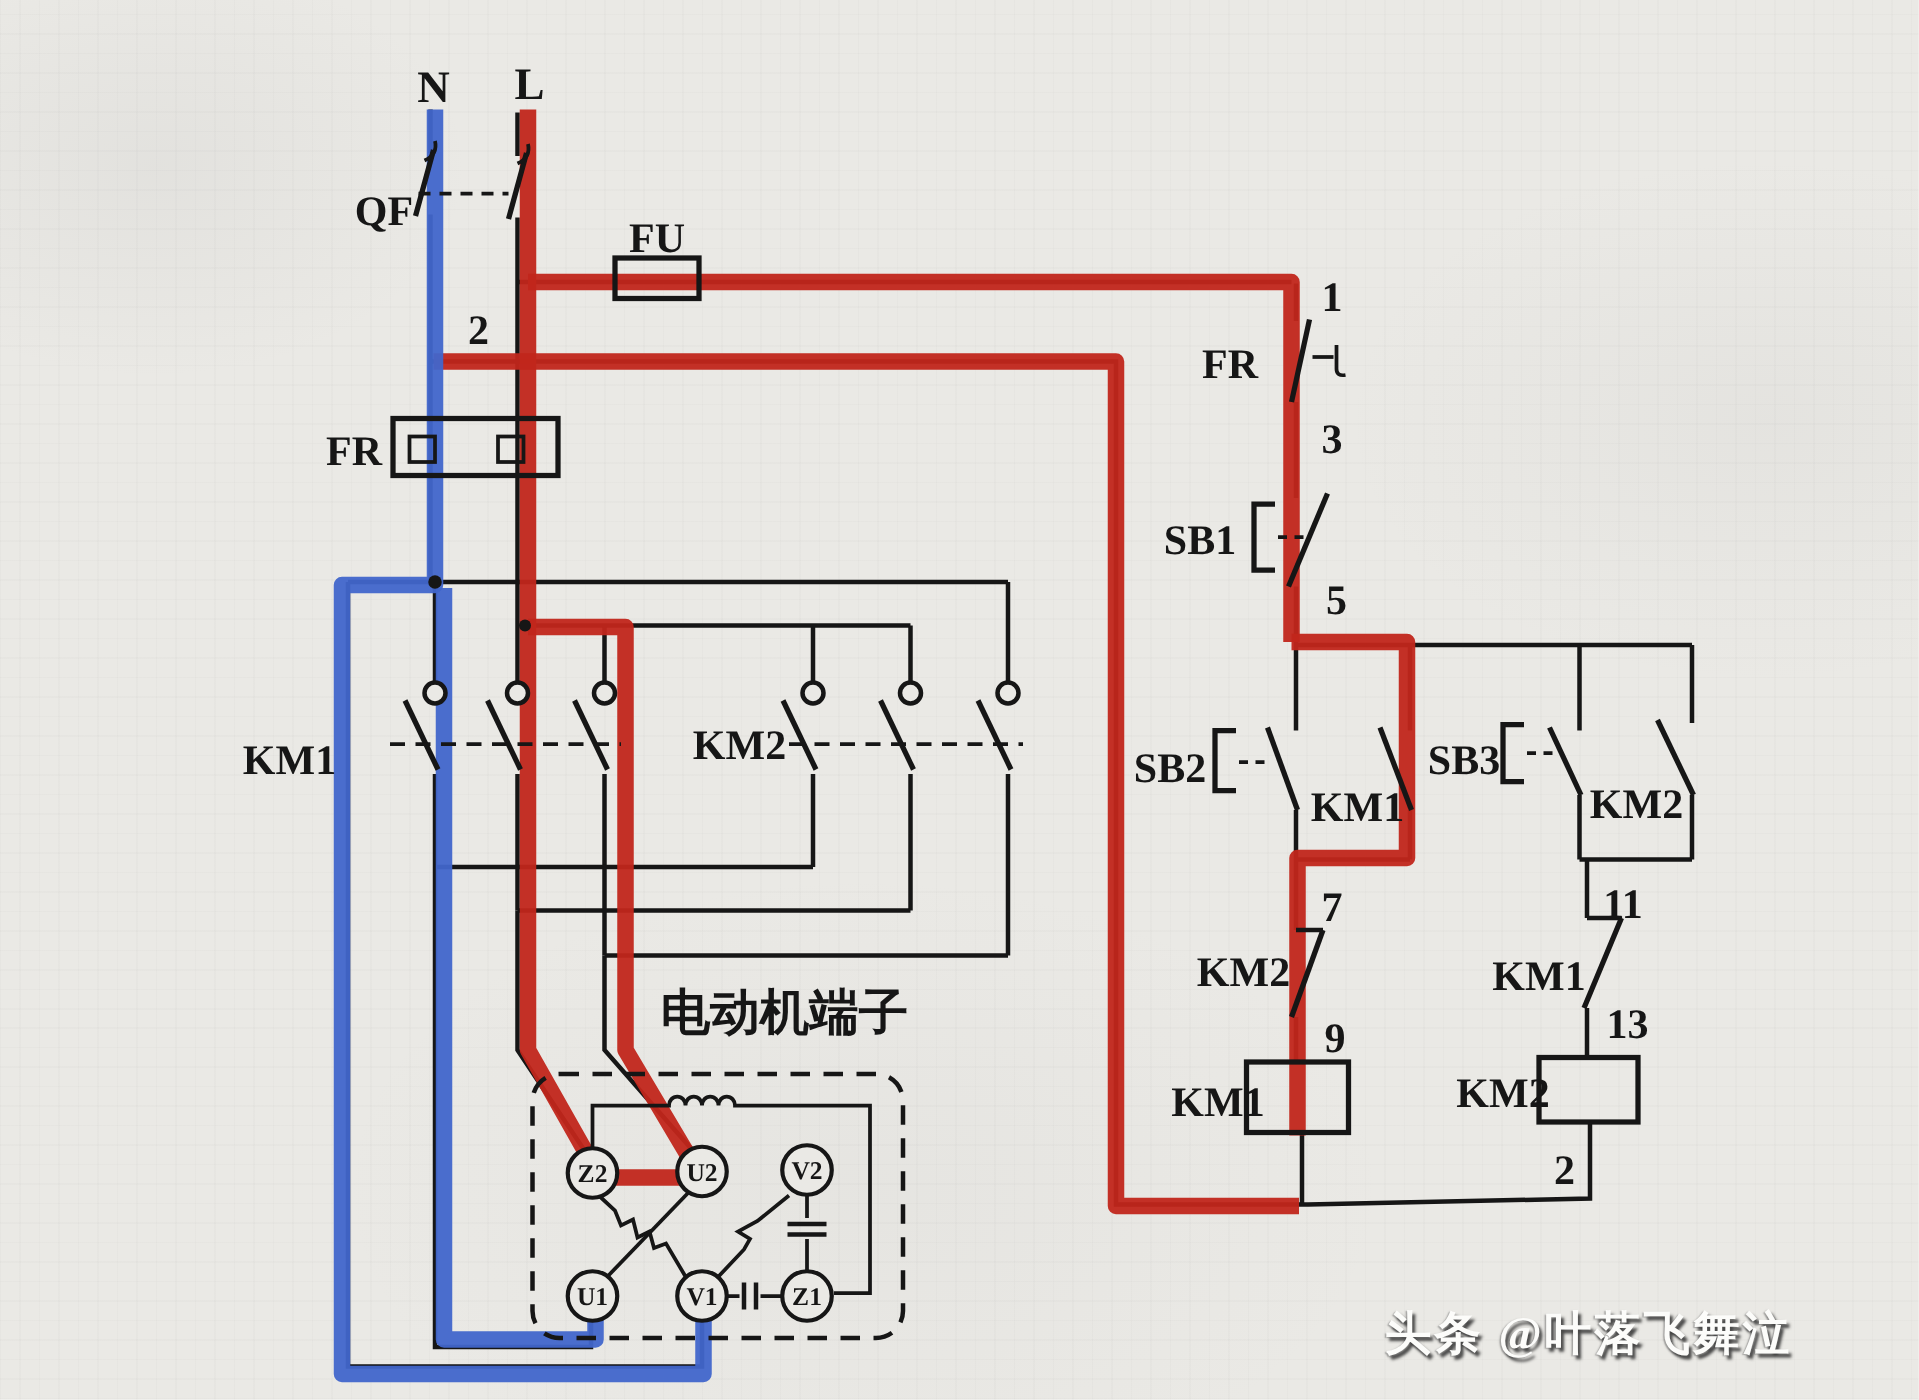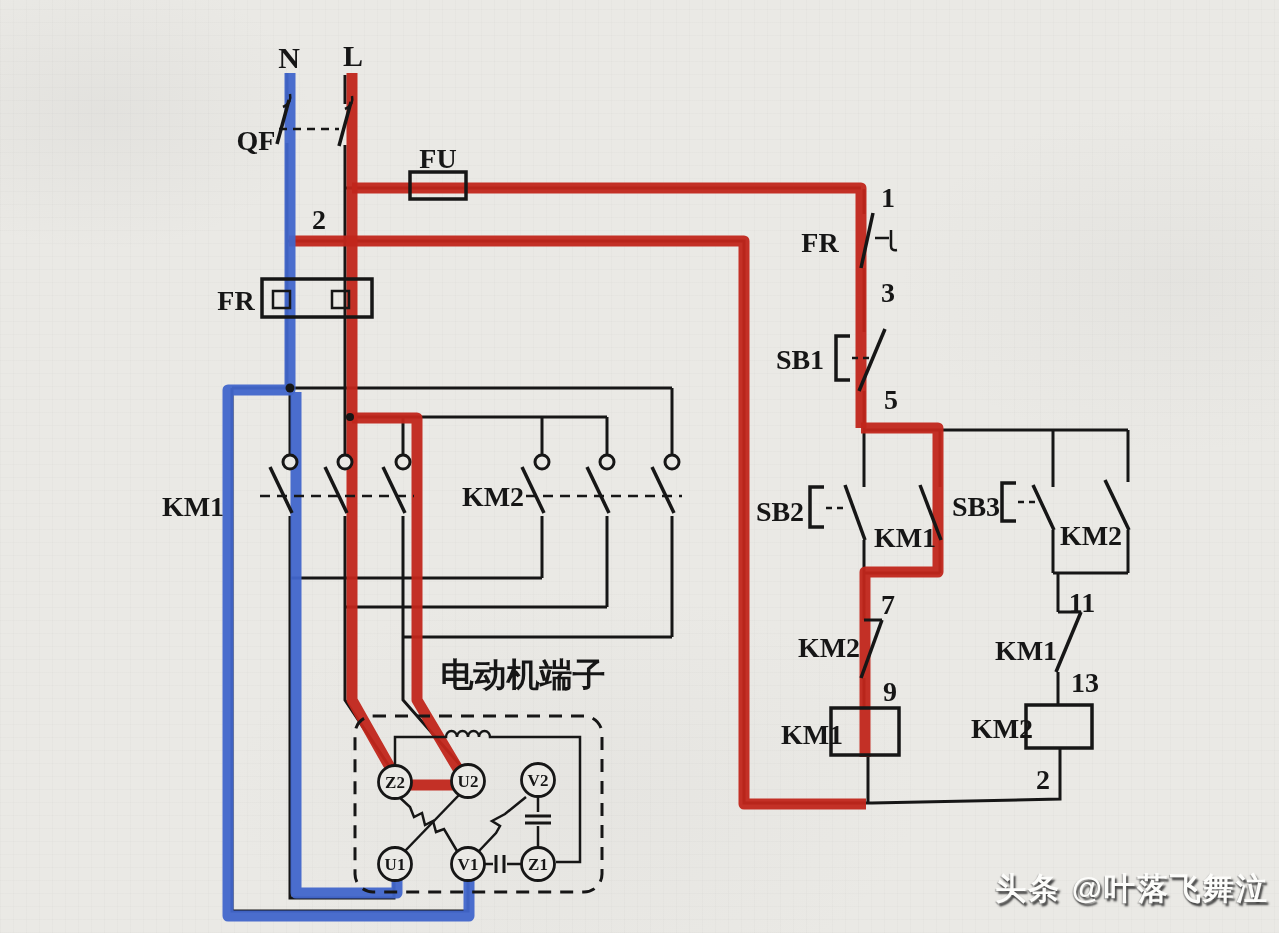--- a/index.html
+++ b/index.html
@@ -22,22 +22,22 @@
   .term{stroke:#161616;stroke-width:2.8;fill:#eae9e5;}
   .cc{stroke:#161616;stroke-width:3;fill:#eae9e5;}
   .ov-red{stroke:#c1261b;stroke-width:11;fill:none;opacity:0.95;stroke-linejoin:round;}
   .ov-blue{stroke:#4166cb;stroke-width:11;fill:none;opacity:0.95;stroke-linejoin:round;}
   text{fill:#161616;font-weight:700;}
   .lbl{font-size:28px;}
   .big{font-size:30px;}
   .tl{font-size:17px;text-anchor:middle;}
   .cjk{font-size:33px;font-family:"Liberation Sans","DejaVu Sans",sans-serif;}
   #watermark{
-    position:absolute;right:10px;top:868px;width:420px;text-align:right;
-    font-family:Liberation Sans, sans-serif;
+    position:absolute;right:10px;top:868px;width:420px;text-align:center;
+    font-family:Liberation Serif, serif;
     font-size:31px;font-weight:bold;letter-spacing:2px;color:#fcfcfa;
     text-shadow:2px 3px 2px rgba(55,55,55,0.9), -1px 1px 1px rgba(90,90,90,0.5);
   }
 </style>
 </head>
 <body>
 
 <div id="stage">
 <svg width="1279" height="933" viewBox="0 0 1279 933">
 

